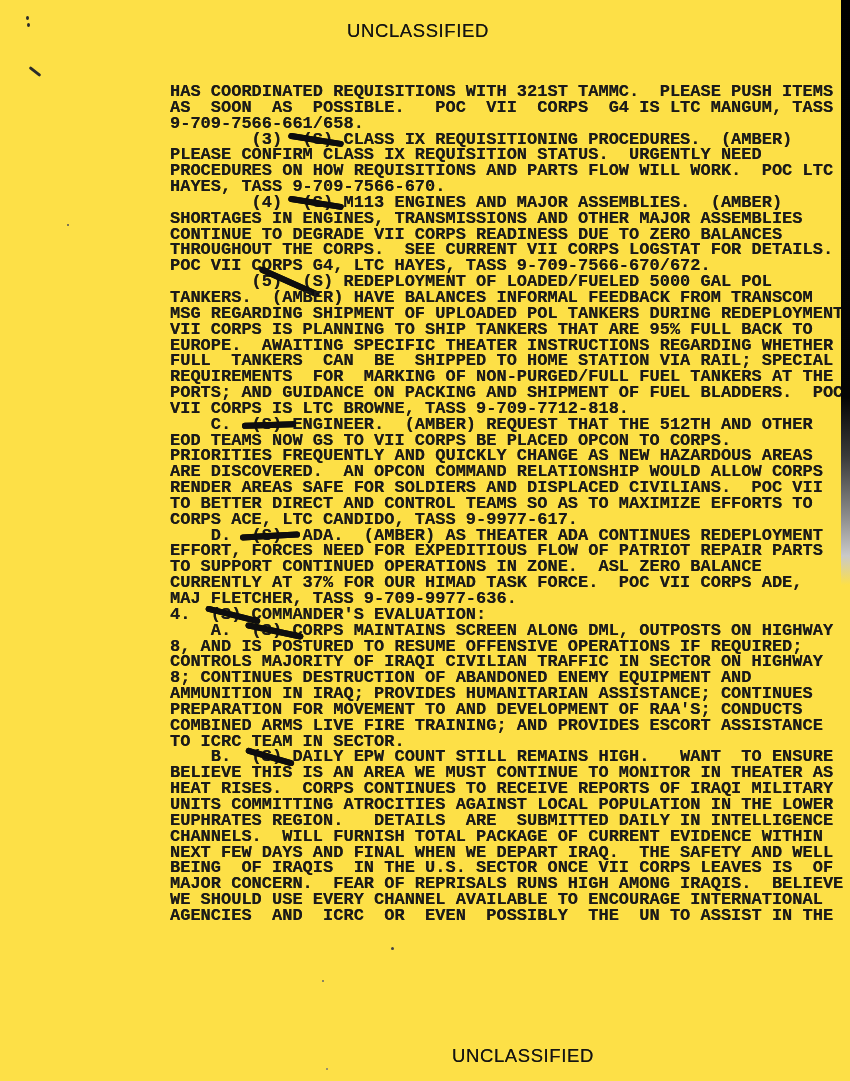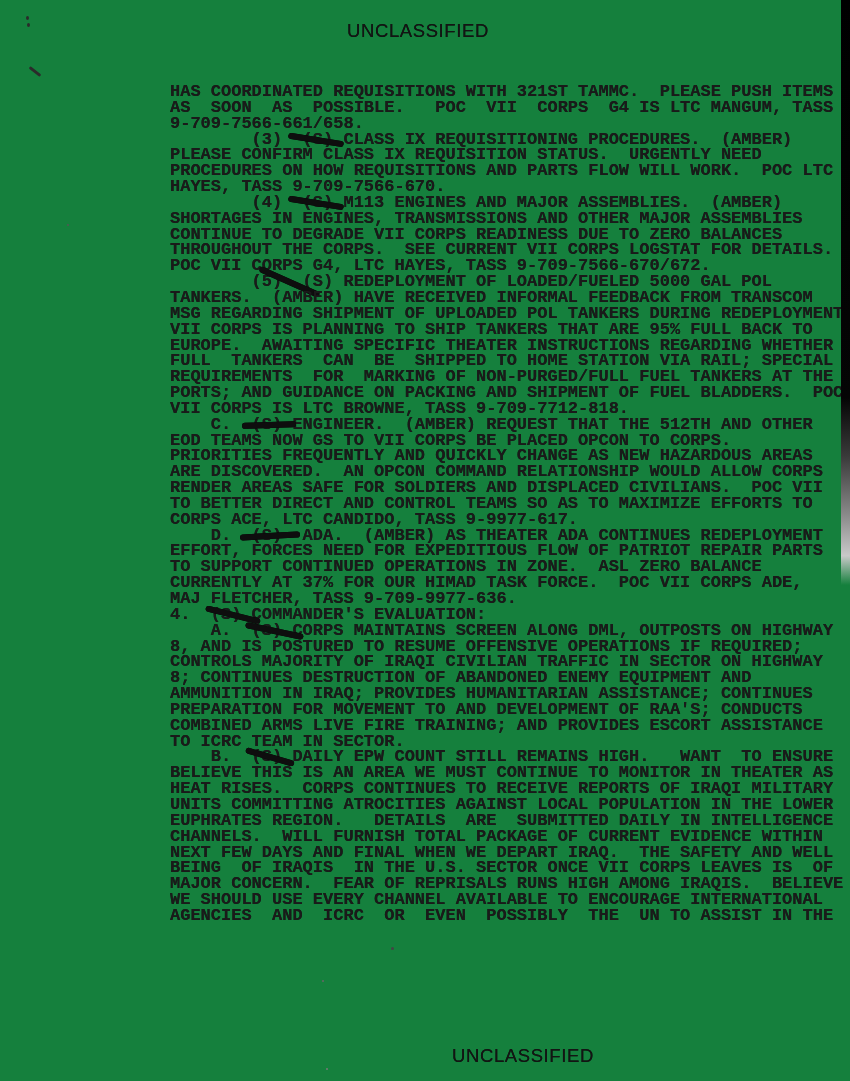--- a/index.html
+++ b/index.html
@@ -1,19 +1,19 @@
 <!DOCTYPE html>
 <html><head>
 <meta charset="utf-8">
 <style>
   html,body{margin:0;padding:0;background:#e8e8e8;}
   .page{
     position:relative;
     width:850px;height:1081px;
-    background:#15803d;
+    background:#fde047;
     overflow:hidden;
     font-family:"Liberation Mono","DejaVu Sans Mono",monospace;
   }
   .classif{
     position:absolute;
     font-family:"Liberation Sans","DejaVu Sans",sans-serif;
     font-size:18.5px;
     font-weight:400;
     letter-spacing:0.6px;
     color:#141414;
@@ -69,21 +69,21 @@
       <div class="doc-line"><span>        (3)  (S) CLASS IX REQUISITIONING PROCEDURES.  (AMBER)</span><span class="strike" style="left: 11.6ch; width: 5.5ch; transform: rotate(9deg);"></span></div>
       <div class="doc-line"><span>PLEASE CONFIRM CLASS IX REQUISITION STATUS.  URGENTLY NEED</span></div>
       <div class="doc-line"><span>PROCEDURES ON HOW REQUISITIONS AND PARTS FLOW WILL WORK.  POC LTC</span></div>
       <div class="doc-line"><span>HAYES, TASS 9-709-7566-670.</span></div>
       <div class="doc-line"><span>        (4)  (S) M113 ENGINES AND MAJOR ASSEMBLIES.  (AMBER)</span><span class="strike" style="left: 11.6ch; width: 5.5ch; transform: rotate(9deg);"></span></div>
       <div class="doc-line"><span>SHORTAGES IN ENGINES, TRANSMISSIONS AND OTHER MAJOR ASSEMBLIES</span></div>
       <div class="doc-line"><span>CONTINUE TO DEGRADE VII CORPS READINESS DUE TO ZERO BALANCES</span></div>
       <div class="doc-line"><span>THROUGHOUT THE CORPS.  SEE CURRENT VII CORPS LOGSTAT FOR DETAILS.</span></div>
       <div class="doc-line"><span>POC VII CORPS G4, LTC HAYES, TASS 9-709-7566-670/672.</span></div>
       <div class="doc-line"><span>        (5)  (S) REDEPLOYMENT OF LOADED/FUELED 5000 GAL POL</span><span class="strike" style="left: 8.5ch; width: 6.4ch; transform: rotate(24deg);"></span></div>
-      <div class="doc-line"><span>TANKERS.  (AMBER) HAVE RECEIVED INFORMAL FEEDBACK FROM TRANSCOM</span></div>
+      <div class="doc-line"><span>TANKERS.  (AMBER) HAVE BALANCES INFORMAL FEEDBACK FROM TRANSCOM</span></div>
       <div class="doc-line"><span>MSG REGARDING SHIPMENT OF UPLOADED POL TANKERS DURING REDEPLOYMENT.</span></div>
       <div class="doc-line"><span>VII CORPS IS PLANNING TO SHIP TANKERS THAT ARE 95% FULL BACK TO</span></div>
       <div class="doc-line"><span>EUROPE.  AWAITING SPECIFIC THEATER INSTRUCTIONS REGARDING WHETHER</span></div>
       <div class="doc-line"><span>FULL  TANKERS  CAN  BE  SHIPPED TO HOME STATION VIA RAIL; SPECIAL</span></div>
       <div class="doc-line"><span>REQUIREMENTS  FOR  MARKING OF NON-PURGED/FULL FUEL TANKERS AT THE</span></div>
       <div class="doc-line"><span>PORTS; AND GUIDANCE ON PACKING AND SHIPMENT OF FUEL BLADDERS.  POC</span></div>
       <div class="doc-line"><span>VII CORPS IS LTC BROWNE, TASS 9-709-7712-818.</span></div>
       <div class="doc-line"><span>    C.  (S) ENGINEER.  (AMBER) REQUEST THAT THE 512TH AND OTHER</span><span class="strike" style="left: 7.1ch; width: 5.3ch; transform: rotate(-2deg);"></span></div>
       <div class="doc-line"><span>EOD TEAMS NOW GS TO VII CORPS BE PLACED OPCON TO CORPS.</span></div>
       <div class="doc-line"><span>PRIORITIES FREQUENTLY AND QUICKLY CHANGE AS NEW HAZARDOUS AREAS</span></div>

